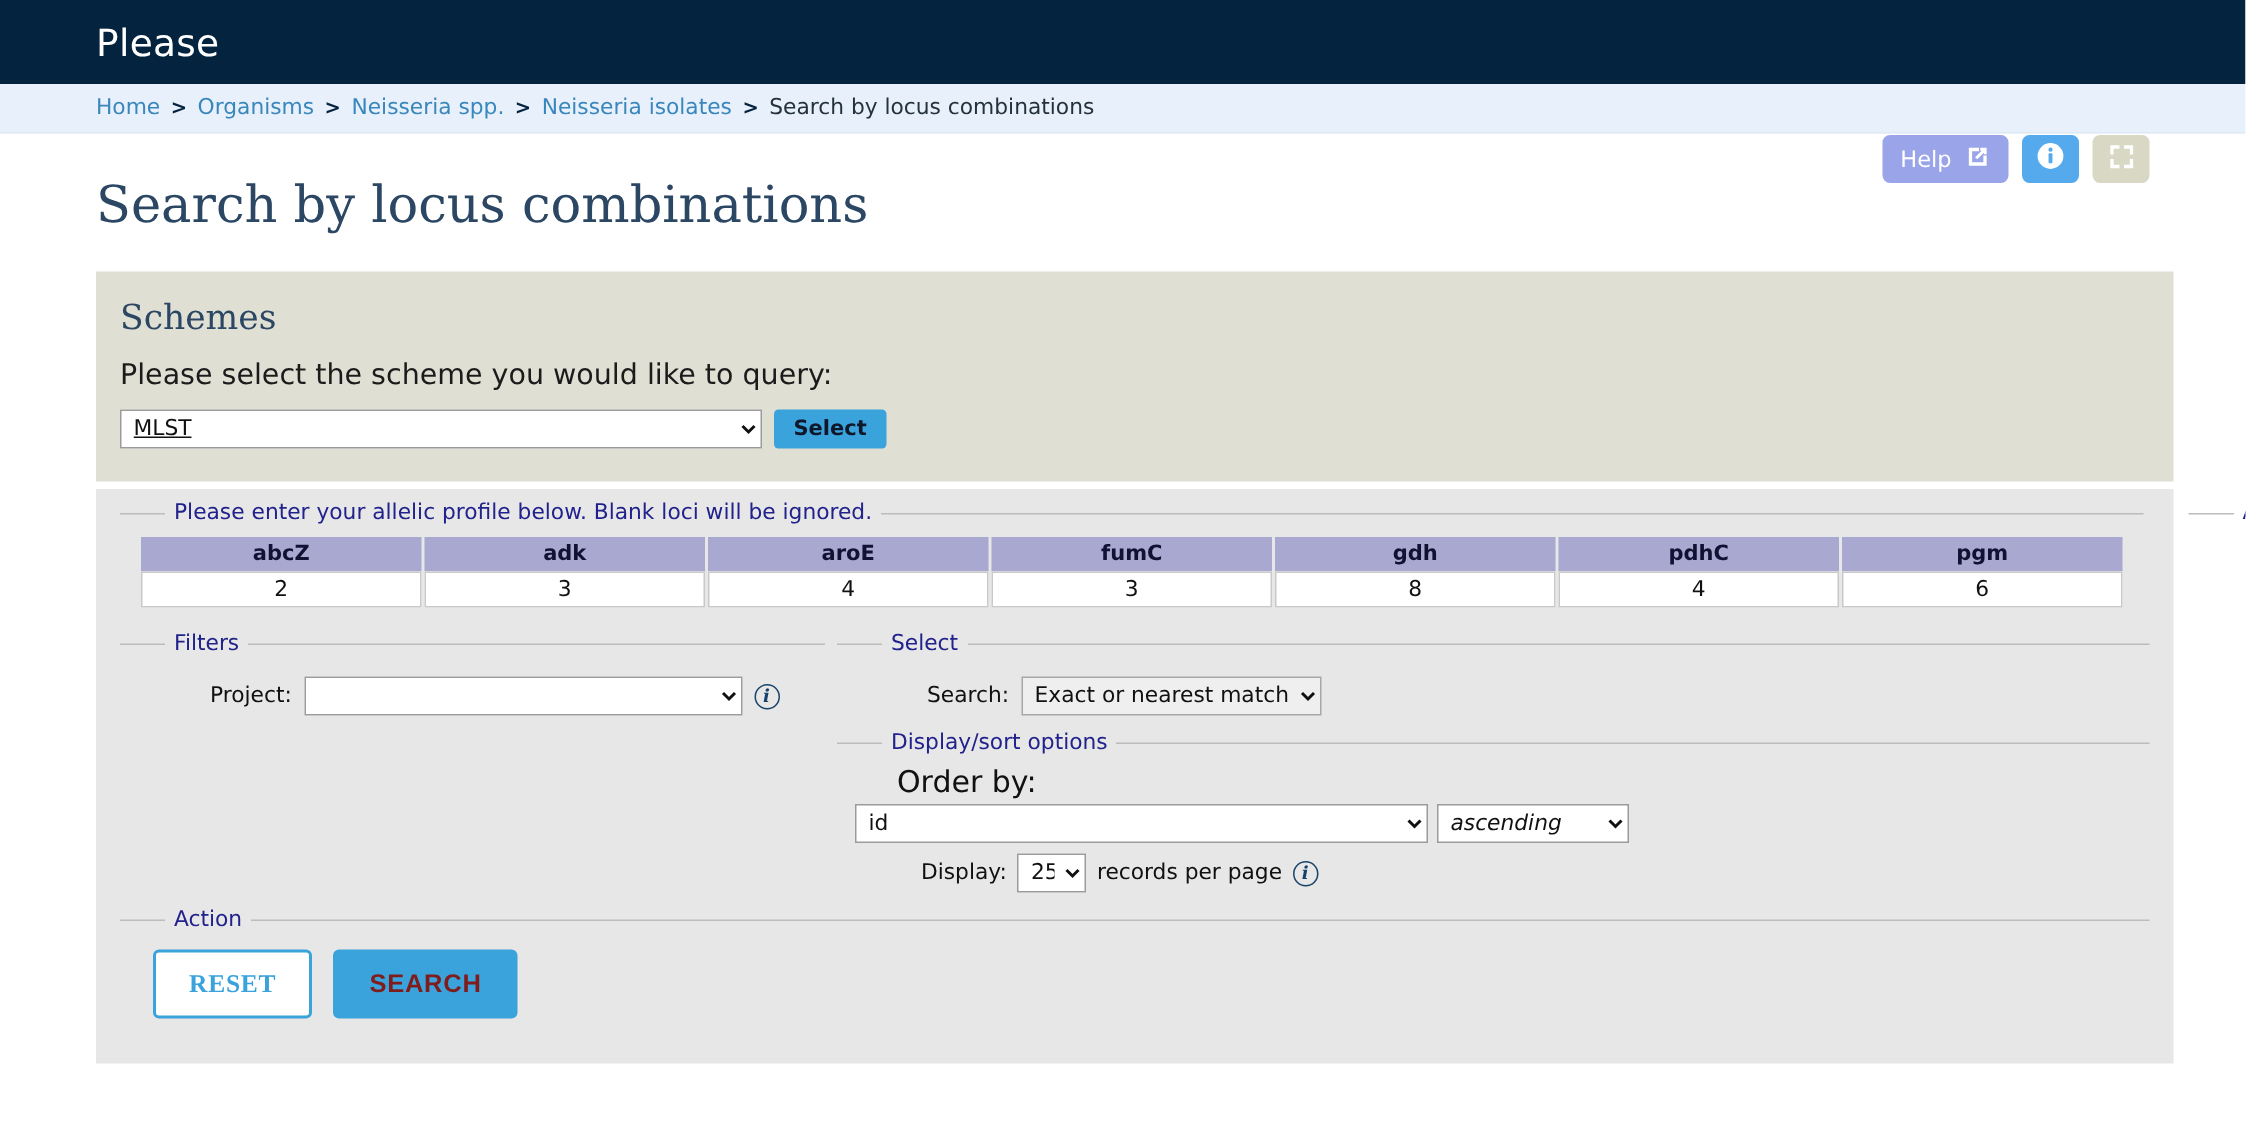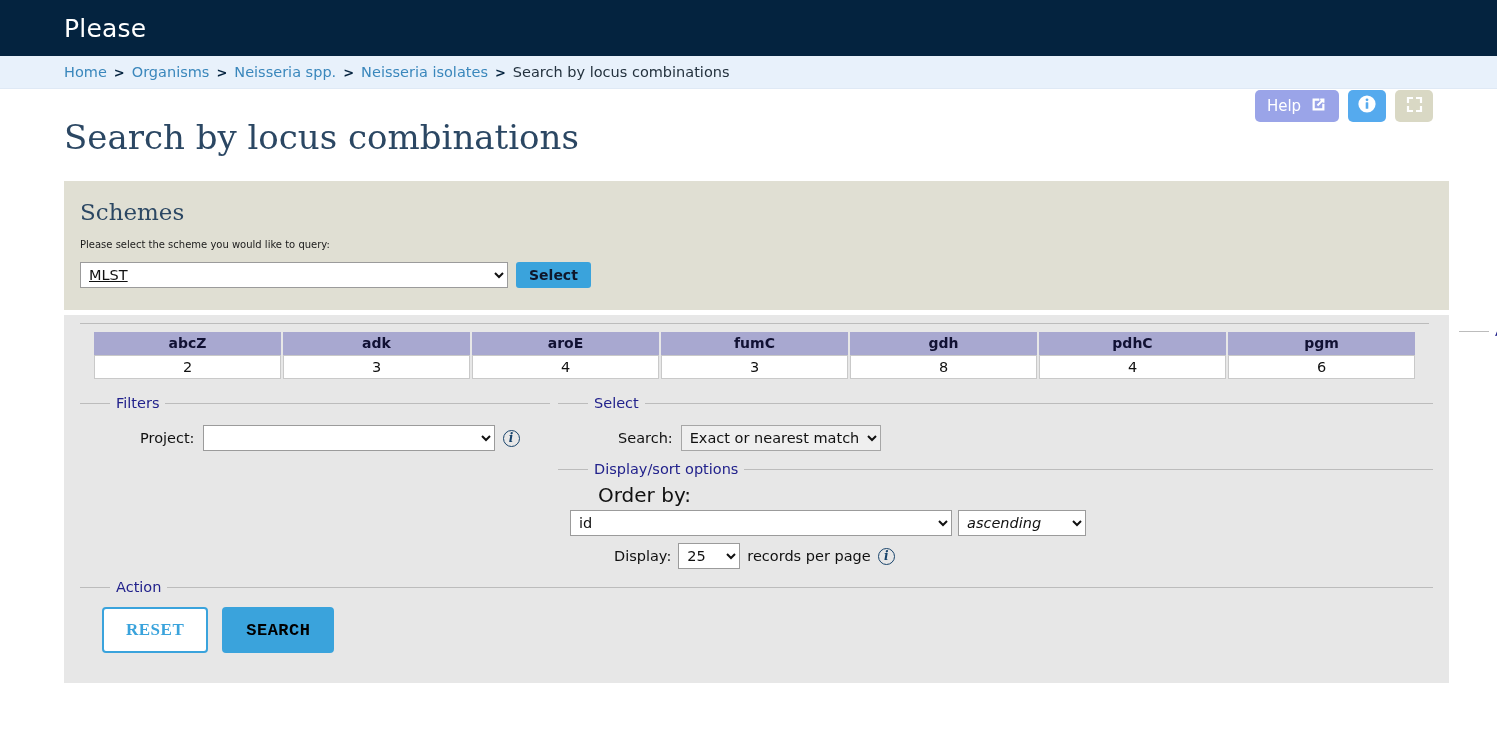--- a/index.html
+++ b/index.html
@@ -110,21 +110,21 @@
   }
 
   .schemes-heading {
     font-family: "DejaVu Serif", "Liberation Serif", serif;
     font-size: 23px;
     color: #2b4763;
     margin: 0 0 14px 0;
     font-weight: normal;
   }
   .schemes-label {
-    font-size: 10px;
+    font-size: 19px;
     color: #1b1b1b;
     margin-bottom: 12px;
   }
   .schemes-row { display: flex; align-items: center; gap: 8px; }
 
   select.native {
     font-family: "DejaVu Sans", "Liberation Sans", sans-serif;
     font-size: 14.5px;
     height: 26px;
     border: 1px solid #9b9b9b;
@@ -281,21 +281,21 @@
   .orderby-select { width: 382px; }
   .dir-select { width: 128px; font-style: italic; }
 
   .display-row {
     display: flex;
     align-items: center;
     gap: 7px;
     margin-top: 7px;
     margin-left: 44px;
   }
-  .per-page-select { width: 62px; }
+  .per-page-select { width: 46px; }
 
   
   .fs-action { margin-top: 6px; }
   .fs-action > legend { margin-left: 18px; }
   .action-buttons {
     display: flex;
     gap: 14px;
     margin-top: 6px;
     margin-left: 10px;
   }
@@ -306,24 +306,24 @@
     border-radius: 4px;
     font-family: Liberation Serif, serif;
     font-size: 17px;
     font-weight: bold;
     letter-spacing: .5px;
     padding: 11px 22px;
     cursor: pointer;
   }
   .btn-search {
     background: #3aa3dc;
-    color: #000000;
+    color: #7f1d1d;
     border: 2px solid #3aa3dc;
     border-radius: 4px;
-    font-family: Liberation Mono, monospace;
+    font-family: Liberation Sans, sans-serif;
     font-size: 17px;
     font-weight: bold;
     letter-spacing: .5px;
     padding: 11px 22px;
     cursor: pointer;
   }
 </style>
 </head>
 <body>
 
@@ -385,20 +385,21 @@
     </select>
     <button class="btn-blue">Select</button>
   </div>
 </section>
 
 <section class="panel panel-query">
 
   <div class="profile-row">
 
     <fieldset class="fs fs-profile">
+      <legend>Please enter your allelic profile below. Blank loci will be ignored.</legend>
       <table class="loci">
         <tbody>
             <tr>
           <th>abcZ</th>
           <th>adk</th>
           <th>aroE</th>
           <th>fumC</th>
           <th>gdh</th>
           <th>pdhC</th>
           <th>pgm</th>

